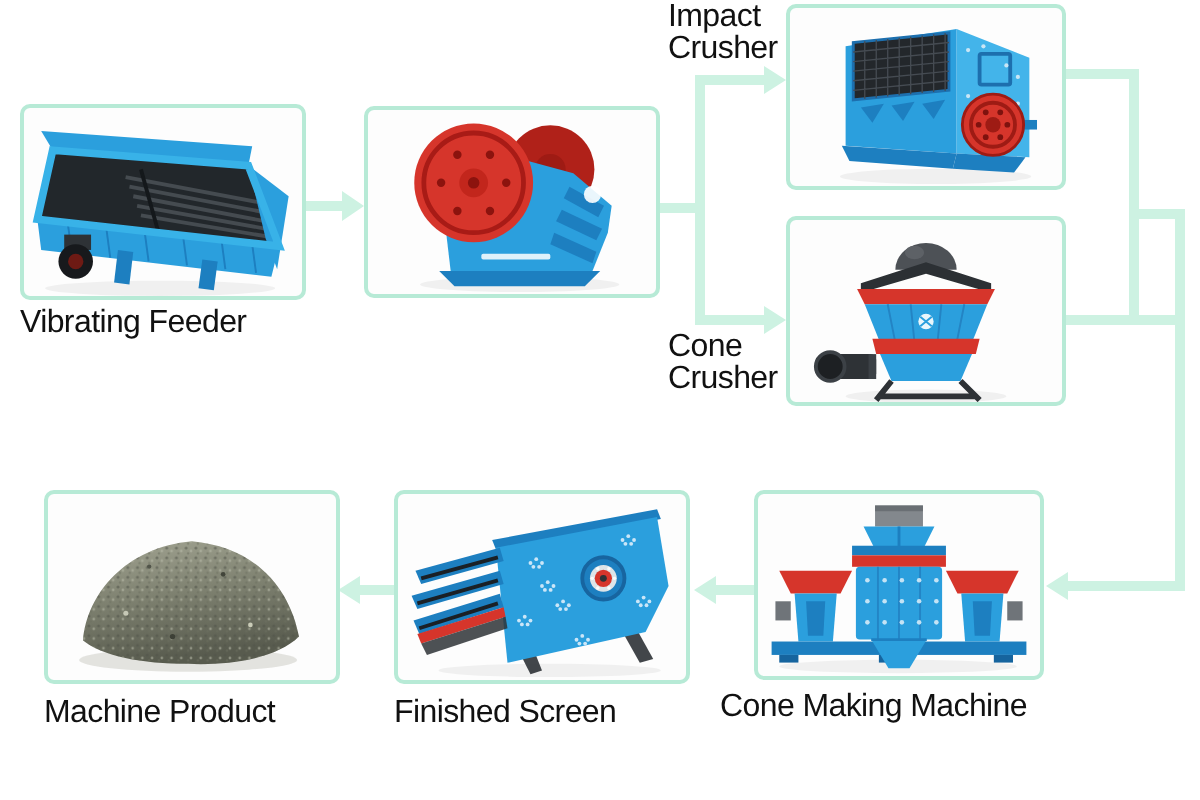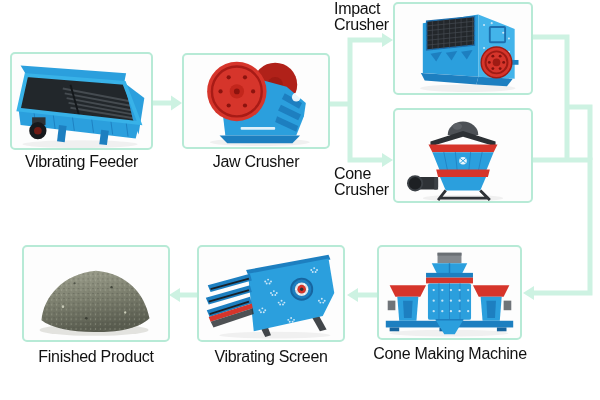--- a/index.html
+++ b/index.html
@@ -10,21 +10,21 @@
   }
   html,body{margin:0;padding:0;background:#ffffff;}
   body{width:600px;height:400px;font-family:"Liberation Sans",sans-serif;}
   .canvas{position:relative;width:600px;height:400px;background:#ffffff;overflow:hidden;}
   .connectors{position:absolute;left:0;top:0;width:600px;height:400px;}
   .node-box{position:absolute;background:#fdfdfd;border:2px solid var(--box-border);
     border-radius:5px;box-sizing:border-box;overflow:hidden;}
   .node-box svg{display:block;width:100%;height:100%;}
   .node-label{position:absolute;font-weight:normal;font-size:16px;letter-spacing:-0.3px;
     color:var(--label-text);line-height:16px;}
-  .center{text-align:center;}
+  .center{}
   .s-conn{stroke:var(--connector);stroke-width:5;fill:none;}
   .f-conn{fill:var(--connector);stroke:none;}
   .f-b{fill:var(--machine-blue);} .f-bd{fill:var(--machine-blue-dark);}
   .f-bl{fill:var(--machine-blue-light);} .f-r{fill:var(--machine-red);}
   .f-rd{fill:var(--machine-red-dark);} .f-k{fill:var(--machine-dark);}
   .f-g{fill:var(--machine-gray);}
 </style>
 </head>
 <body>
 
@@ -298,20 +298,19 @@
       <path d="M18,74 C20,50 40,26 74,23 C106,26 124,46 129,72 C118,83 94,87 72,86 C48,86 28,82 18,74 Z" fill="url(#grain)" opacity="0.55"></path>
       <circle cx="40" cy="60" r="1.3" fill="#c6c8b6"></circle>
         <circle cx="90" cy="40" r="1.2" fill="#42453a"></circle>
       <circle cx="64" cy="72" r="1.4" fill="#3d4036"></circle>
         <circle cx="104" cy="66" r="1.2" fill="#caccb8"></circle>
       <circle cx="52" cy="36" r="1.1" fill="#515449"></circle>
     </svg>
   </div>
 
   <div class="node-label center" style="left:10px;top:154px;width:143px;">Vibrating Feeder</div>
-  <div class="node-label center" style="left:182px;top:154px;width:148px;">Jaw Crusher</div>
   <div class="node-label" style="left:334px;top:1px;width:72px;">Impact Crusher</div>
   <div class="node-label" style="left:334px;top:166px;width:72px;">Cone Crusher</div>
   <div class="node-label center" style="left:360px;top:346px;width:180px;">Cone Making Machine</div>
-  <div class="node-label center" style="left:197px;top:349px;width:148px;">Vibrating Screen</div>
-  <div class="node-label center" style="left:22px;top:349px;width:148px;">Finished Product</div>
+  <div class="node-label center" style="left:197px;top:349px;width:148px;">Finished Screen</div>
+  <div class="node-label center" style="left:22px;top:349px;width:148px;">Machine Product</div>
 
 </div>
 
 </body></html>

